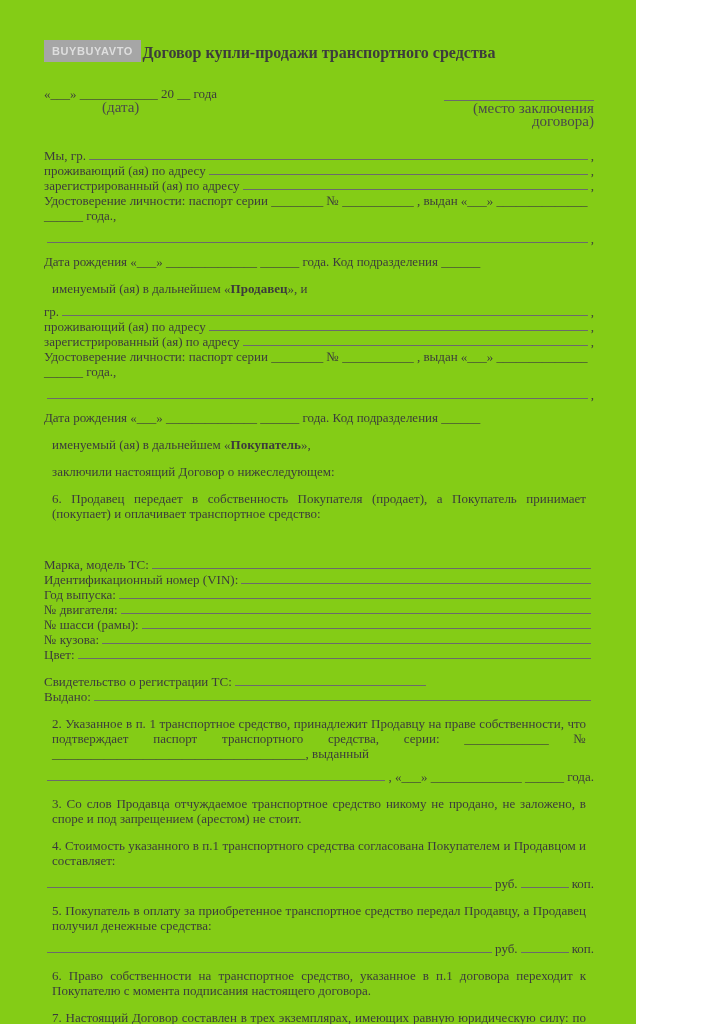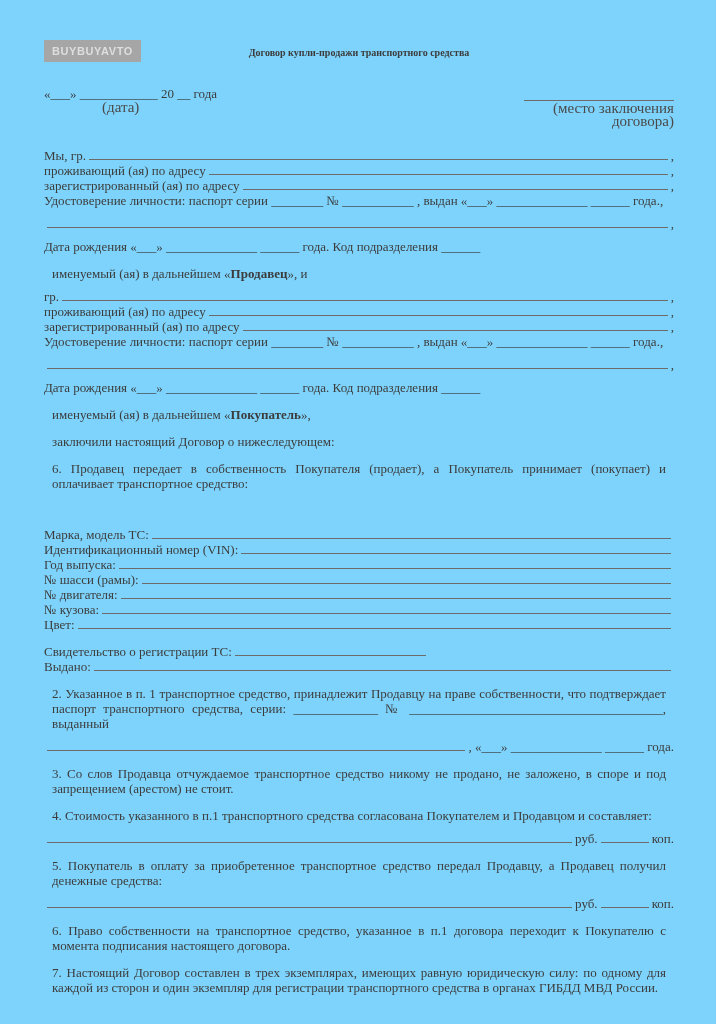--- a/index.html
+++ b/index.html
@@ -1,34 +1,34 @@
 <!DOCTYPE html>
 <html><head>
 <meta charset="utf-8">
 <style>
   html,body{margin:0;padding:0;background:#ffffff;}
   .page{
-    width:716px;height:1024px;box-sizing:border-box;
-    background:#7dd3fc;
+    width:636px;height:1024px;box-sizing:border-box;
+    background:#84cc16;
     padding:40px 42px 0 44px;
     font-family:"Liberation Serif", serif;
     font-size:13px;color:#3c3c3c;
     overflow:hidden;
   }
   
   .header{position:relative;height:26px;margin-bottom:20px;}
   .logo{
     position:absolute;left:0;top:0;
     background:#a6a6a6;color:#dedede;
     font-family:"Liberation Sans", sans-serif;
     font-size:11px;font-weight:bold;letter-spacing:.6px;
     padding:5px 8px;line-height:12px;
   }
   .title{
-    text-align:center;font-weight:bold;font-size:10px;
+    text-align:center;font-weight:bold;font-size:16px;
     line-height:26px;
   }
   
   .dp-row{display:flex;justify-content:space-between;margin-bottom:20px;}
   .date-col{line-height:15px;}
   .caption{font-size:15px;color:#4a4a4a;line-height:13px;}
   .date-cap{margin-left:58px;}
   .place-col{width:150px;}
   .place-line{border-bottom:1px solid #6b6b6b;height:14px;}
   .place-col .caption{text-align:right;margin-top:1px;}
@@ -140,25 +140,25 @@
     </div>
     <div class="row">
       <span>Идентификационный номер (VIN):</span>
       <span class="blank"></span>
     </div>
     <div class="row">
       <span>Год выпуска:</span>
       <span class="blank"></span>
     </div>
     <div class="row">
+      <span>№ двигателя:</span>
+      <span class="blank"></span>
+    </div>
+    <div class="row">
       <span>№ шасси (рамы):</span>
-      <span class="blank"></span>
-    </div>
-    <div class="row">
-      <span>№ двигателя:</span>
       <span class="blank"></span>
     </div>
     <div class="row">
       <span>№ кузова:</span>
       <span class="blank"></span>
     </div>
     <div class="row">
       <span>Цвет:</span>
       <span class="blank"></span>
     </div>

